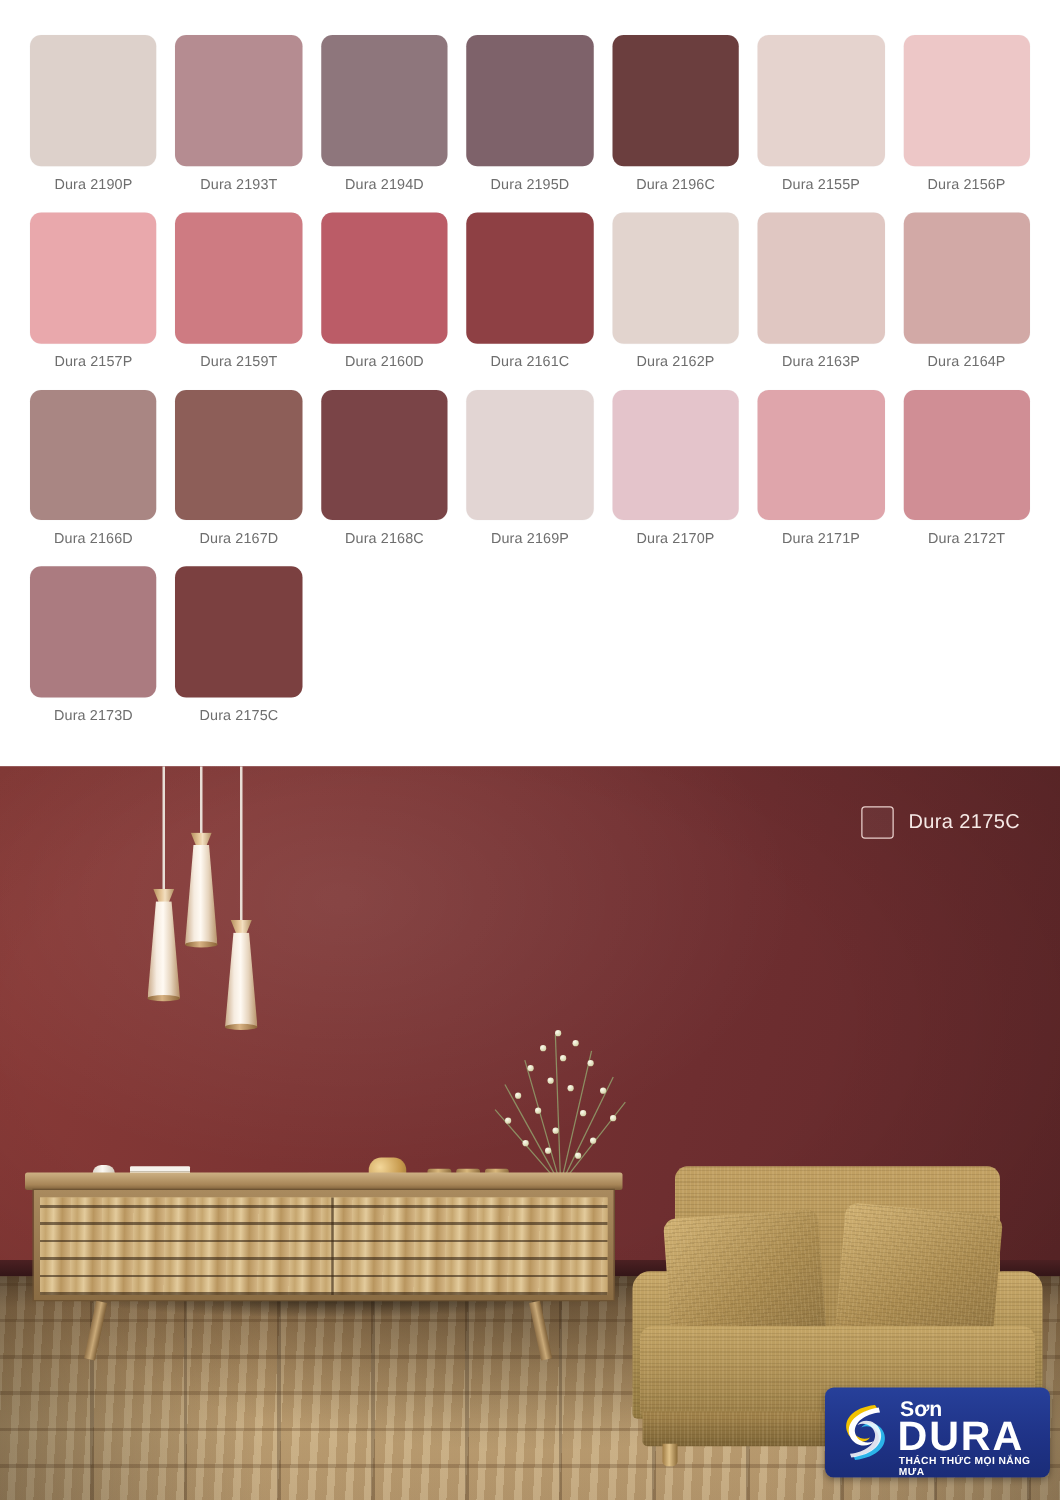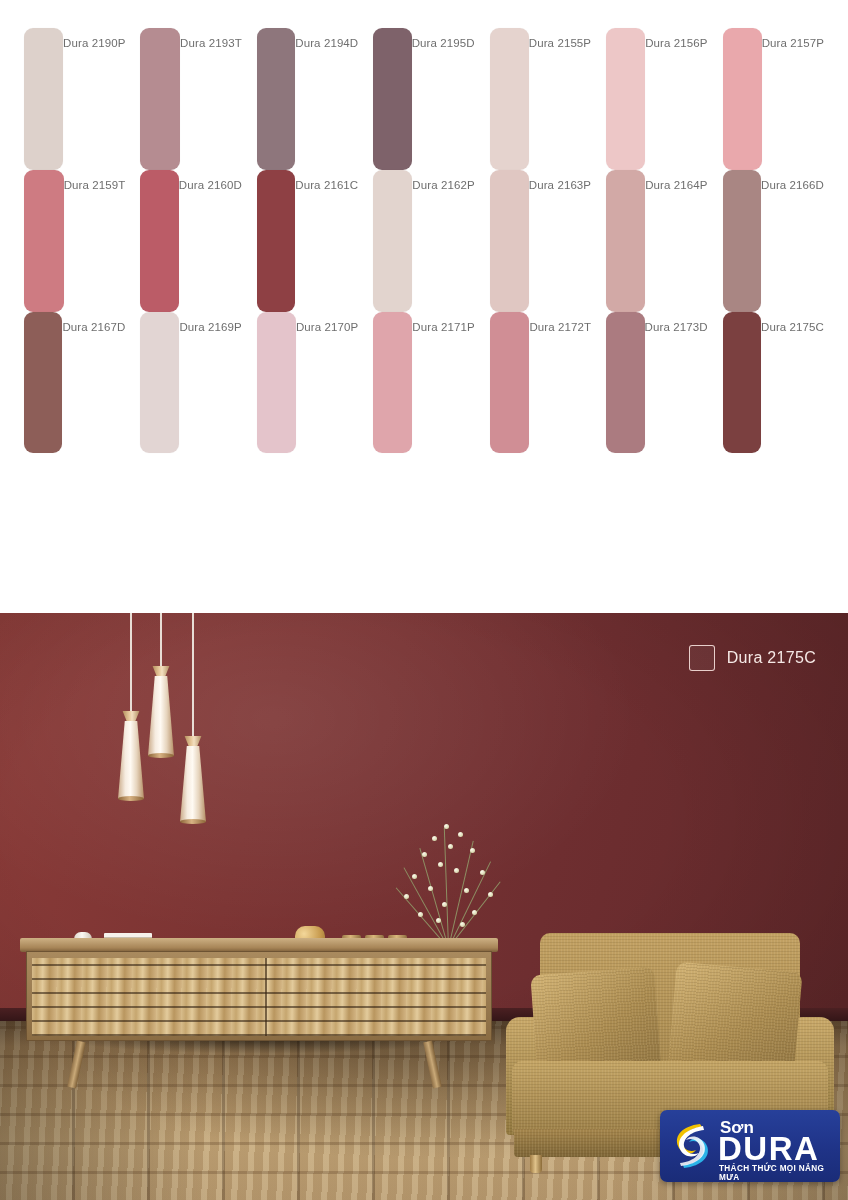--- a/index.html
+++ b/index.html
@@ -30,21 +30,21 @@
     grid-template-columns: repeat(7, 1fr);
     grid-template-rows: repeat(4, 1fr);
     column-gap: 15px;
     row-gap: 0px;
     padding: 28px 24px 18px 24px;
     box-sizing: border-box;
     height: 613px;
   }
   .swatch-cell {
     display: flex;
-    flex-direction: row;
+    flex-direction: column;
     align-items: stretch;
   }
   .swatch-chip {
     flex: 1 1 auto;
     border-radius: 9px;
     min-height: 10px;
     box-shadow: 0 0 0 0.5px rgba(0,0,0,0.02);
   }
   .swatch-label {
     font-size: 11.5px;
@@ -333,20 +333,24 @@
       <div class="swatch-label">Dura 2193T</div>
     </div>
     <div class="swatch-cell">
       <div class="swatch-chip" style="background: rgb(142, 118, 124);"></div>
       <div class="swatch-label">Dura 2194D</div>
     </div>
     <div class="swatch-cell">
       <div class="swatch-chip" style="background: rgb(126, 98, 106);"></div>
       <div class="swatch-label">Dura 2195D</div>
     </div>
+    <div class="swatch-cell">
+      <div class="swatch-chip" style="background: rgb(107, 62, 62);"></div>
+      <div class="swatch-label">Dura 2196C</div>
+    </div>
 
     <div class="swatch-cell">
       <div class="swatch-chip" style="background: rgb(229, 211, 206);"></div>
       <div class="swatch-label">Dura 2155P</div>
     </div>
     <div class="swatch-cell">
       <div class="swatch-chip" style="background: rgb(237, 199, 199);"></div>
       <div class="swatch-label">Dura 2156P</div>
     </div>
     <div class="swatch-cell">
@@ -378,20 +382,24 @@
       <div class="swatch-chip" style="background: rgb(210, 169, 166);"></div>
       <div class="swatch-label">Dura 2164P</div>
     </div>
     <div class="swatch-cell">
       <div class="swatch-chip" style="background: rgb(169, 134, 131);"></div>
       <div class="swatch-label">Dura 2166D</div>
     </div>
     <div class="swatch-cell">
       <div class="swatch-chip" style="background: rgb(141, 94, 88);"></div>
       <div class="swatch-label">Dura 2167D</div>
+    </div>
+    <div class="swatch-cell">
+      <div class="swatch-chip" style="background: rgb(122, 68, 71);"></div>
+      <div class="swatch-label">Dura 2168C</div>
     </div>
 
     <div class="swatch-cell">
       <div class="swatch-chip" style="background: rgb(226, 213, 211);"></div>
       <div class="swatch-label">Dura 2169P</div>
     </div>
     <div class="swatch-cell">
       <div class="swatch-chip" style="background: rgb(228, 196, 203);"></div>
       <div class="swatch-label">Dura 2170P</div>
     </div>

